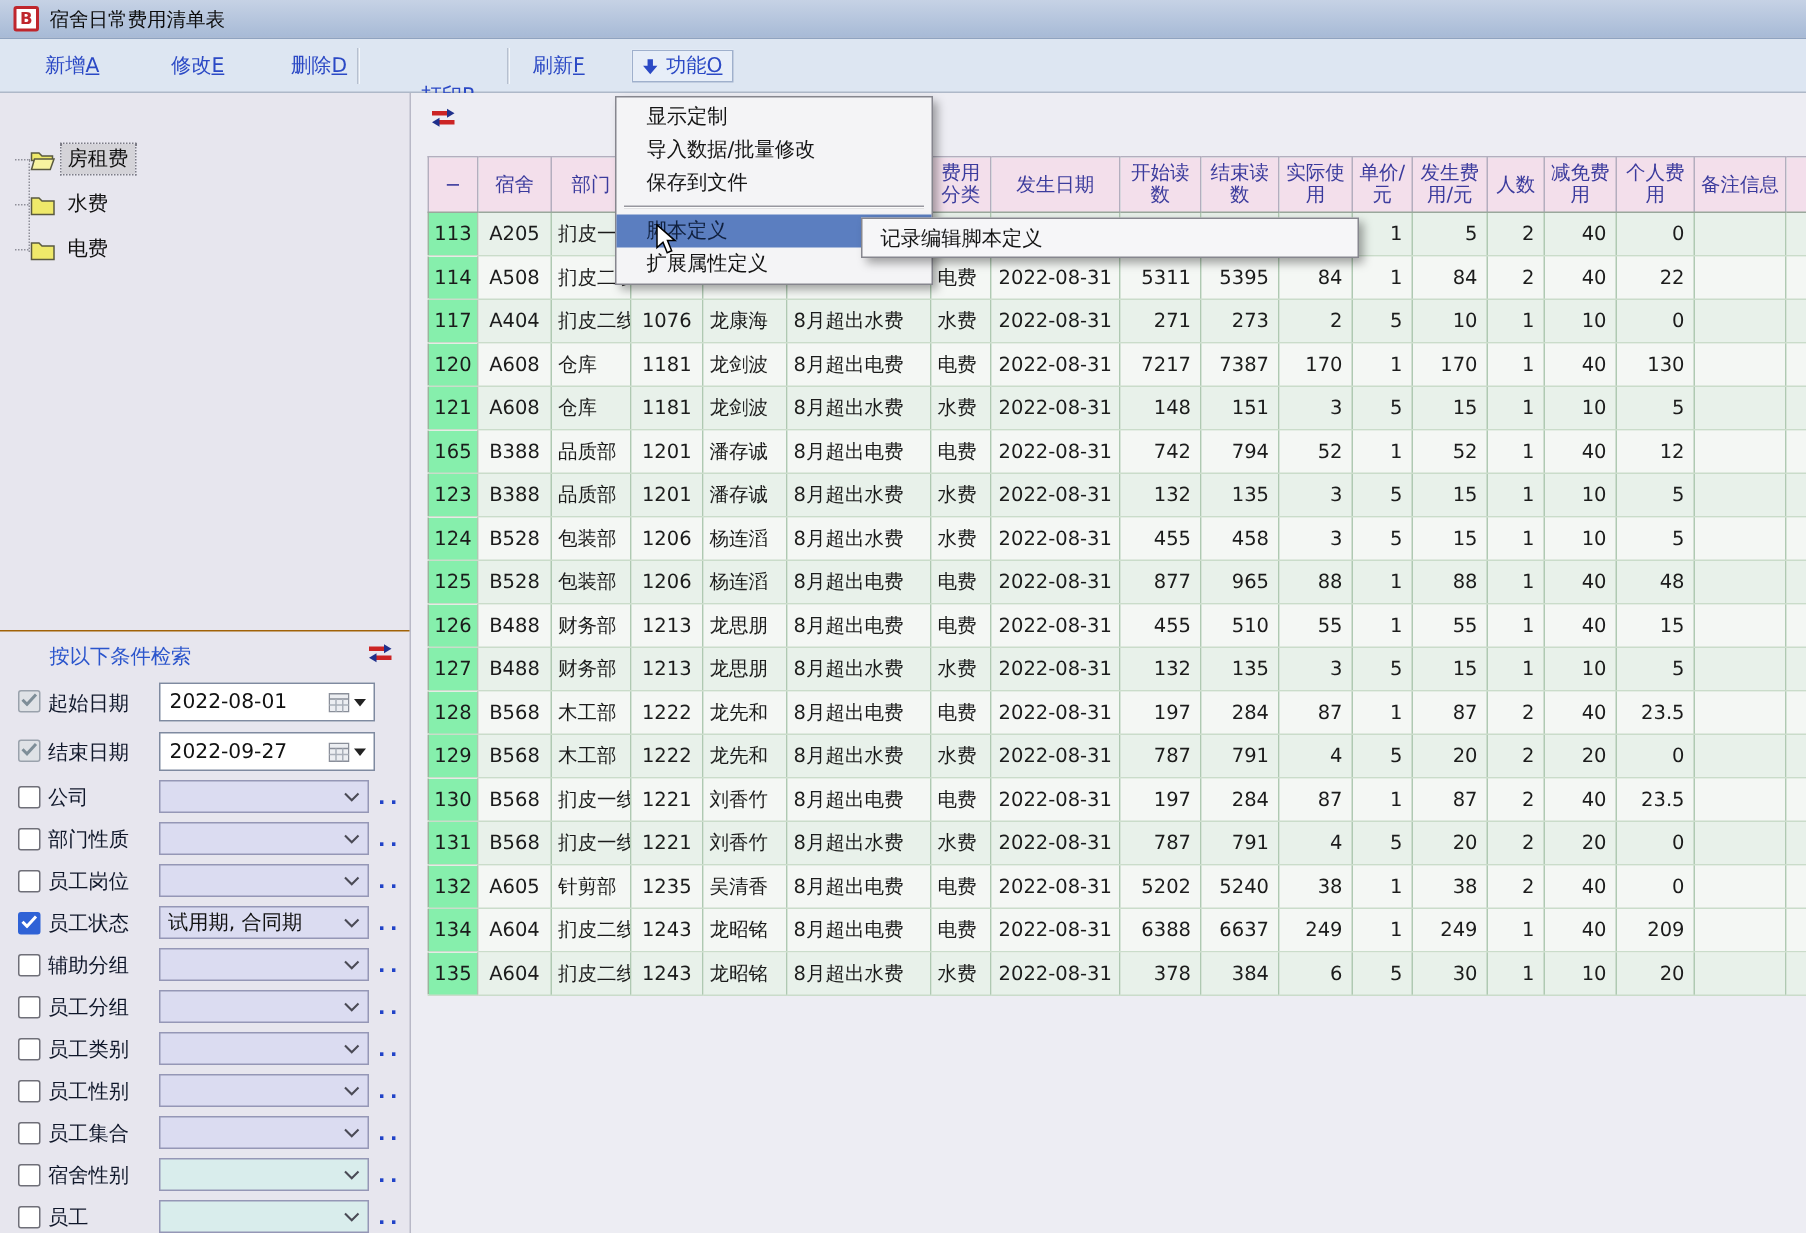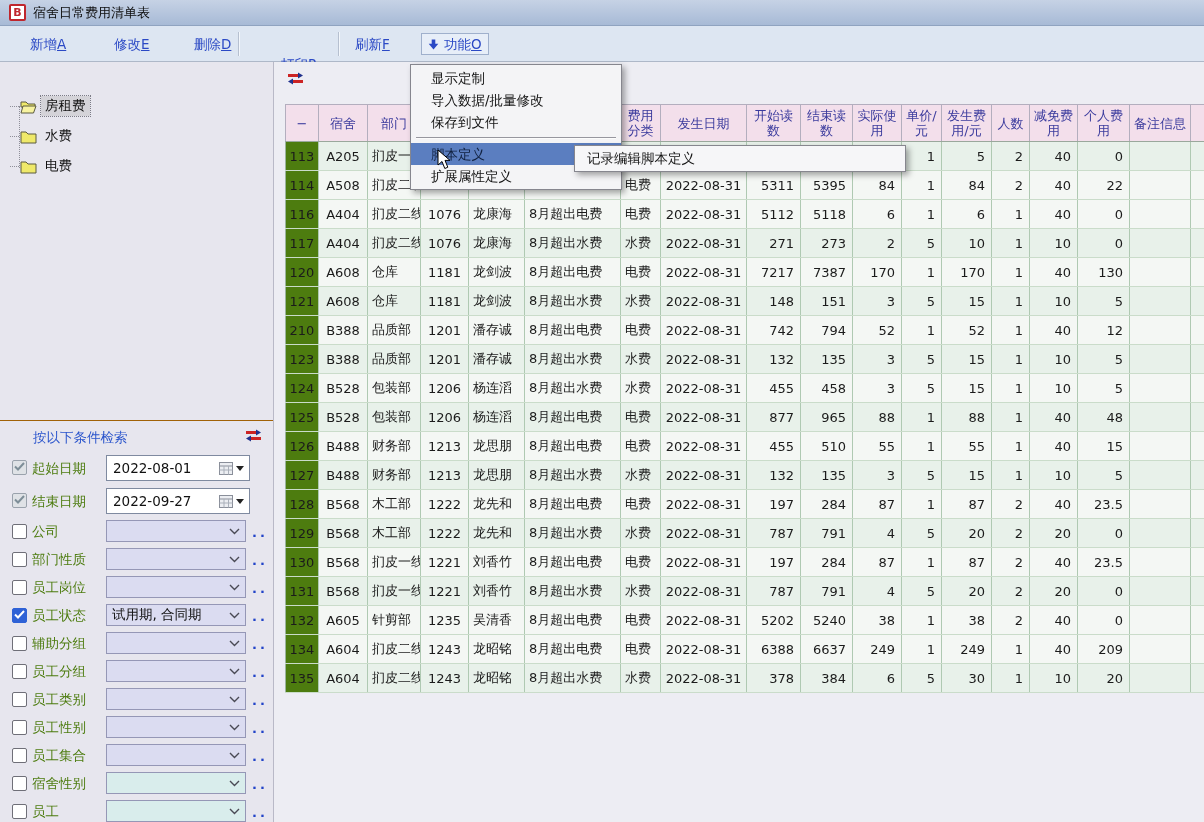--- a/index.html
+++ b/index.html
@@ -40,21 +40,21 @@
           border-top:1px solid #a16207;}
   .sheader{position:relative;height:32px;}
   .sheader .slabel{position:absolute;left:33px;top:8px;color:#2b55cc;font-size:13.5px;}
   .sheader .swap{position:absolute;left:245px;top:8px;}
   .frow{position:absolute;left:0;width:100%;}
   .cb{position:absolute;left:12px;width:15px;height:15px;box-sizing:border-box;
       border:1px solid #6f6f78;background:#fff;border-radius:2px;}
   .cb.disabled{background:#dfe2e6;border-color:#9aa2ac;}
   .cb.on-blue{background:#2f62d6;border-color:#2f62d6;}
   .cb svg{display:block;margin:1px auto 0;}
-  .flabel{position:absolute;left:32px;font-size:13.5px;color:#4d7c0f;}
+  .flabel{position:absolute;left:32px;font-size:13.5px;color:#0f172a;}
   .datefield{position:absolute;left:106px;width:144px;height:26px;background:#fff;
              border:1px solid #7f8aa0;box-sizing:border-box;display:flex;align-items:center;}
   .dateval{flex:1;padding-left:6px;font-size:13.5px;color:#111;}
   .calico{margin-right:3px;}
   .dropcaret{width:0;height:0;border-left:4px solid transparent;border-right:4px solid transparent;
              border-top:5px solid #222;margin-right:5px;}
   .selfield{position:absolute;left:106px;width:140px;height:22px;background:#dbdcf1;
             border:1px solid #9597b6;box-sizing:border-box;display:flex;align-items:center;}
   .selfield.cyan{background:#d9edec;}
   .selval{flex:1;padding-left:5px;font-size:13.5px;color:#111;white-space:nowrap;overflow:hidden;}
@@ -64,21 +64,21 @@
   
   .main{position:absolute;left:275px;top:62px;width:929px;height:760px;background:#ededf3;}
   .gridswap{position:absolute;left:12px;top:10px;}
   table.grid{position:absolute;left:10px;top:42px;border-collapse:collapse;table-layout:fixed;
              width:919px;background:#fff;border:1px solid #9ab49d;}
   table.grid th{height:36px;background:#f3dfeb;color:#3b3b9d;font-weight:normal;
                 font-size:13px;line-height:15px;border:1px solid #b3aebe;
                 border-bottom:1px solid #9aa89c;padding:0 1px;overflow:hidden;}
   table.grid td{height:28px;border-right:1px solid #afc9b2;border-bottom:1px solid #cadcca;
                 padding:0;font-size:13px;color:#1b1b1b;overflow:hidden;white-space:nowrap;}
-  td.rn{background:#4d7c0f;color:#4444b2;text-align:center;}
+  td.rn{background:#86efac;color:#4444b2;text-align:center;}
   tr.even td.dc{background:#f4f7f4;}
   tr.odd td.dc{background:#e8f1ea;}
   tr.selrow td.dc{background:#ade0c1;}
   td.selcell{background:#4f5ed6 !important;}
   .al{text-align:left;padding-left:4px !important;}
   .ar{text-align:right;padding-right:6px !important;}
   .ac{text-align:center;}
   
   .menu{position:absolute;left:410px;top:64px;width:212px;background:#f4f4f6;
         border:1px solid #86868e;box-shadow:3px 3px 6px rgba(0,0,0,.35);
@@ -423,40 +423,20 @@
           <td class="dc ar">5395</td>
           <td class="dc ar">84</td>
           <td class="dc ar">1</td>
           <td class="dc ar">84</td>
           <td class="dc ar">2</td>
           <td class="dc ar">40</td>
           <td class="dc ar">22</td>
           <td class="dc al"></td>
           <td class="dc ac"></td>
         </tr>
-        <tr class="even">
-          <td class="rn">116</td>
-          <td class="dc ac">A404</td>
-          <td class="dc al">扪皮二线</td>
-          <td class="dc ac">1076</td>
-          <td class="dc al">龙康海</td>
-          <td class="dc al">8月超出电费</td>
-          <td class="dc al">电费</td>
-          <td class="dc ac">2022-08-31</td>
-          <td class="dc ar">5112</td>
-          <td class="dc ar">5118</td>
-          <td class="dc ar">6</td>
-          <td class="dc ar">1</td>
-          <td class="dc ar">6</td>
-          <td class="dc ar">1</td>
-          <td class="dc ar">40</td>
-          <td class="dc ar">0</td>
-          <td class="dc al"></td>
-          <td class="dc ac"></td>
-        </tr>
         <tr class="odd">
           <td class="rn">117</td>
           <td class="dc ac">A404</td>
           <td class="dc al">扪皮二线</td>
           <td class="dc ac">1076</td>
           <td class="dc al">龙康海</td>
           <td class="dc al">8月超出水费</td>
           <td class="dc al">水费</td>
           <td class="dc ac">2022-08-31</td>
           <td class="dc ar">271</td>
@@ -504,21 +484,21 @@
           <td class="dc ar">3</td>
           <td class="dc ar">5</td>
           <td class="dc ar">15</td>
           <td class="dc ar">1</td>
           <td class="dc ar">10</td>
           <td class="dc ar">5</td>
           <td class="dc al"></td>
           <td class="dc ac"></td>
         </tr>
         <tr class="even">
-          <td class="rn">210</td>
+          <td class="rn">165</td>
           <td class="dc ac">B388</td>
           <td class="dc al">品质部</td>
           <td class="dc ac">1201</td>
           <td class="dc al">潘存诚</td>
           <td class="dc al">8月超出电费</td>
           <td class="dc al">电费</td>
           <td class="dc ac">2022-08-31</td>
           <td class="dc ar">742</td>
           <td class="dc ar">794</td>
           <td class="dc ar">52</td>

